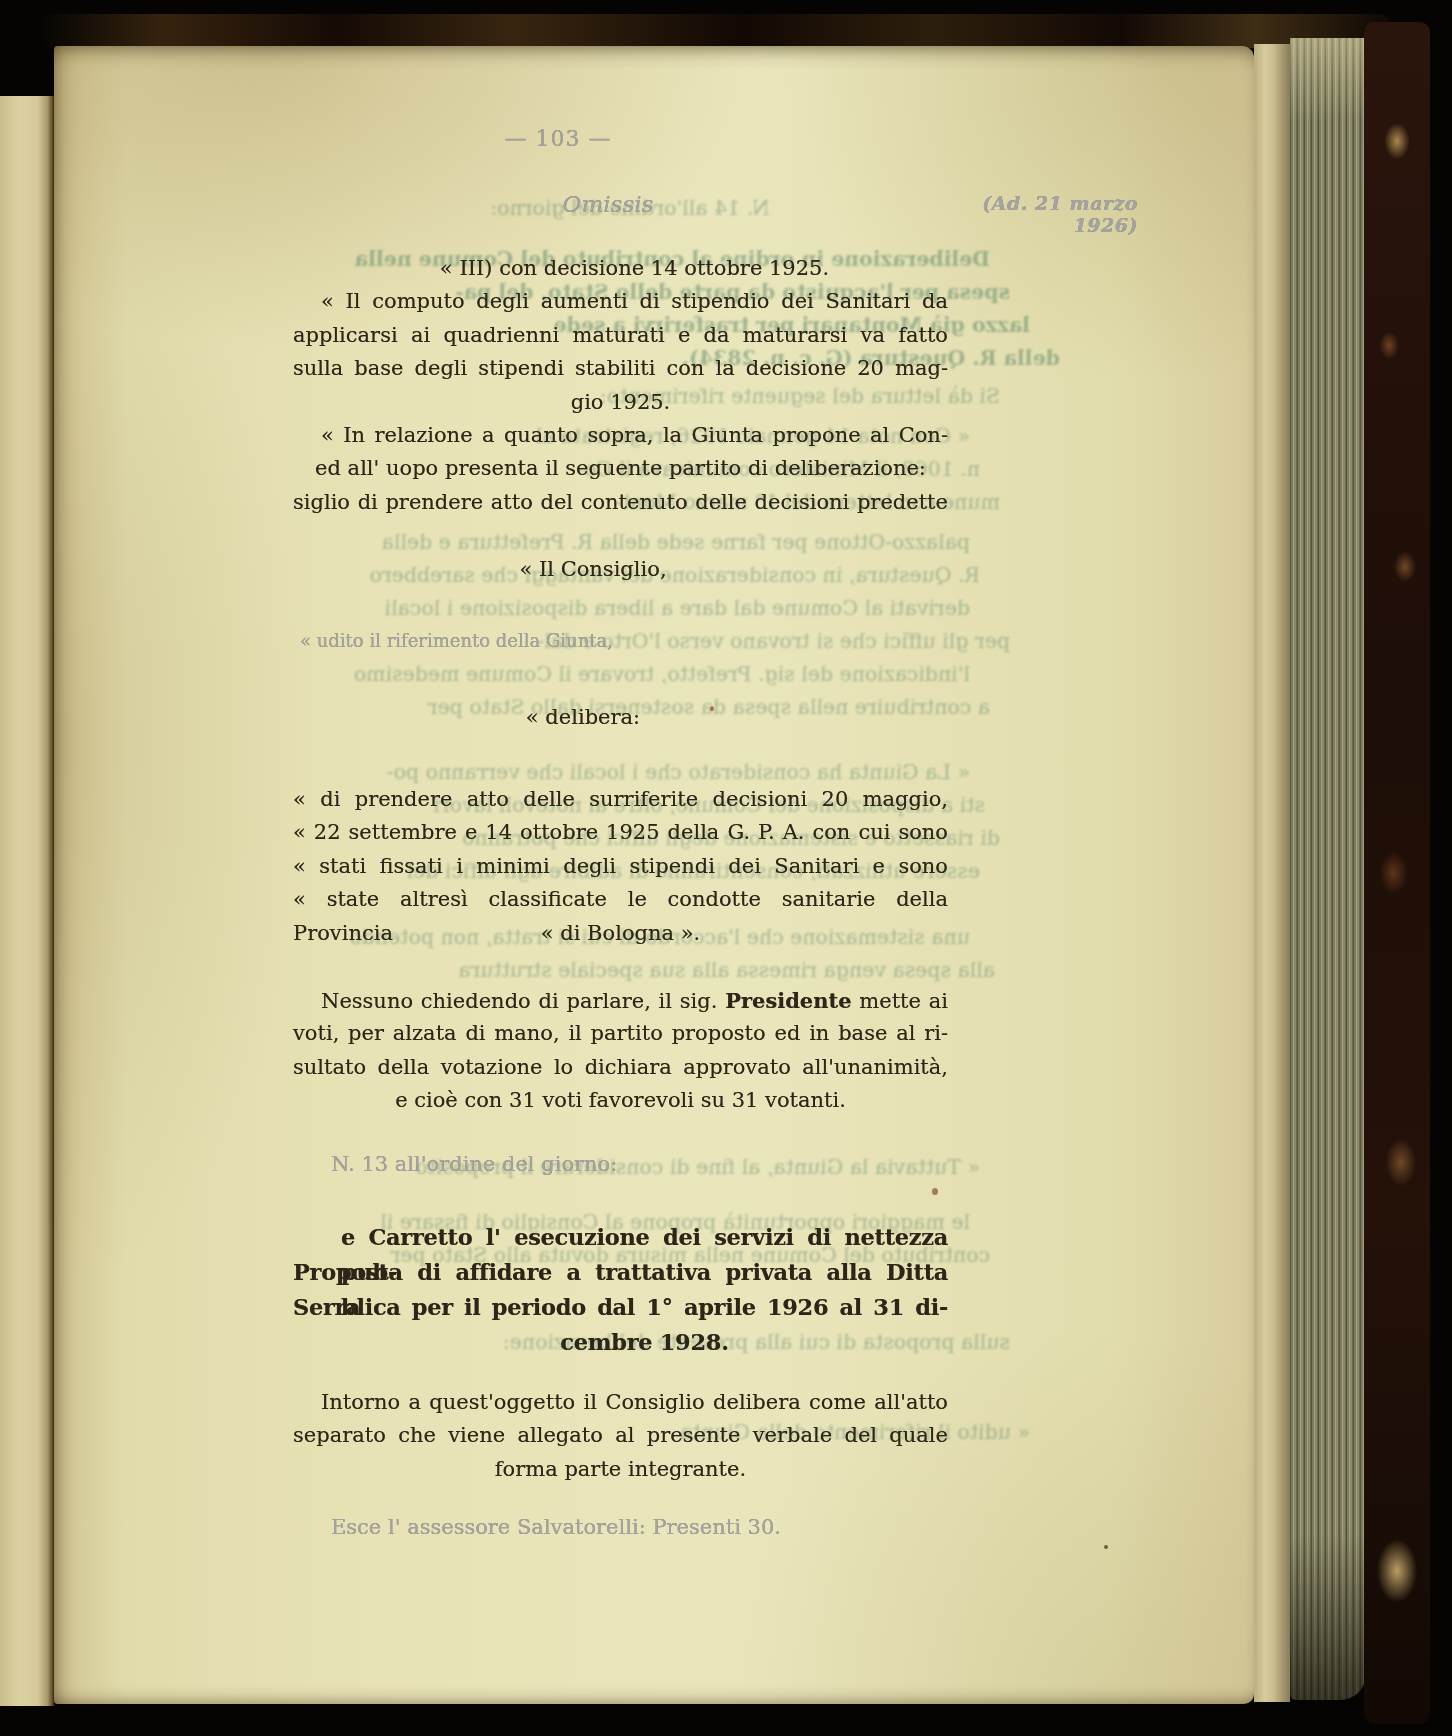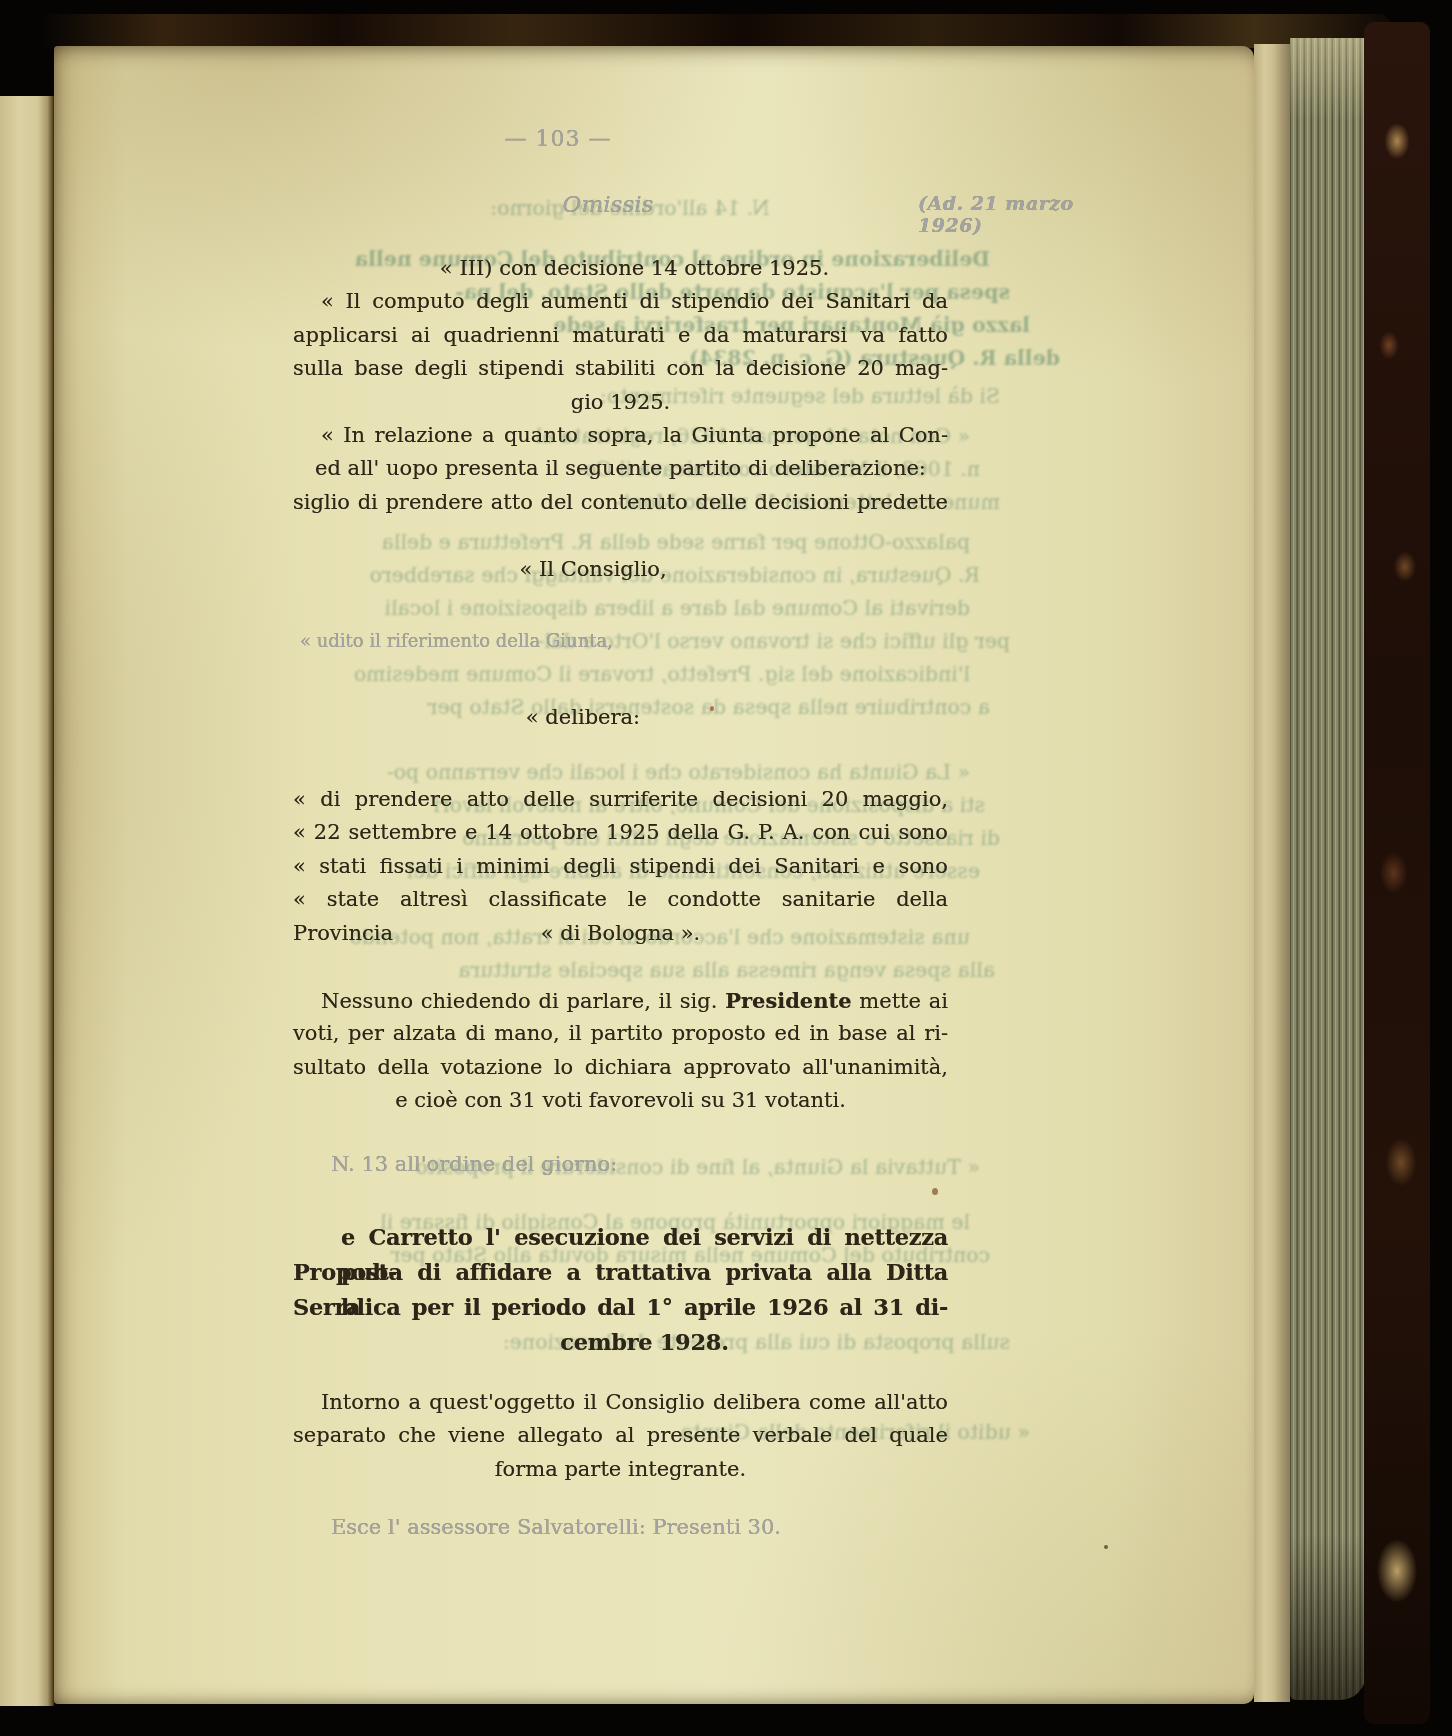--- a/index.html
+++ b/index.html
@@ -36,21 +36,21 @@
       radial-gradient(16px 22px at 62% 32%, rgba(132,86,46,.8), transparent 70%),
       radial-gradient(20px 30px at 45% 50%, rgba(100,55,30,.9), transparent 70%),
       radial-gradient(22px 34px at 56% 67%, rgba(142,96,52,.7), transparent 70%),
       radial-gradient(28px 44px at 50% 91%, rgba(205,175,112,.9), transparent 72%),
       linear-gradient(180deg,#2a150c,#1d0e07 40%,#241209 70%,#120904);}
 
   
   .ink{position:absolute;color:#a3a3a3;text-shadow:0 0 .5px rgba(45,38,24,.55);}
   .pagenum{left:293px;top:126px;width:530px;text-align:center;font-size:22px;letter-spacing:1px;}
   .omissis{left:293px;top:191px;width:630px;text-align:center;font-style:italic;font-size:23px;}
-  .session-note{left:918px;top:192px;width:220px;font-style:italic;font-weight:700;font-size:19px;letter-spacing:.5px;}
+  .session-note{left:918px;top:192px;width:220px;font-style:italic;font-weight:700;font-size:19px;letter-spacing:.5px;text-align:right;}
   .block{position:absolute;left:293px;width:655px;}
   .line{font-size:21px;line-height:33.4px;height:33.4px;text-align:justify;text-align-last:justify;
         color:#2d2618;text-shadow:0 0 .5px rgba(45,38,24,.55);white-space:normal;}
   .line.plain{text-align:center;text-align-last:auto;}
   .line.indent{text-indent:28px;}
   .center-line{font-size:21px;color:#2d2618;text-align:center;text-shadow:0 0 .5px rgba(45,38,24,.55);}
   .bold-head .line{font-weight:700;font-size:22.5px;line-height:35px;height:35px;letter-spacing:-.3px;}
   .bold-head .line.hang{padding-left:48px;}
   .b{font-weight:700;}
 

